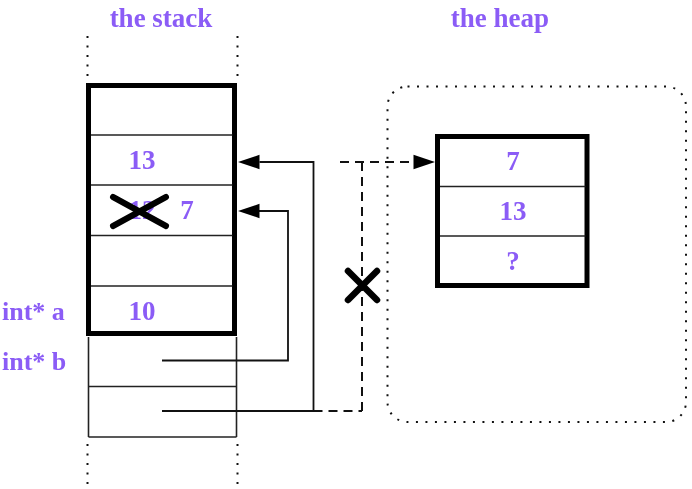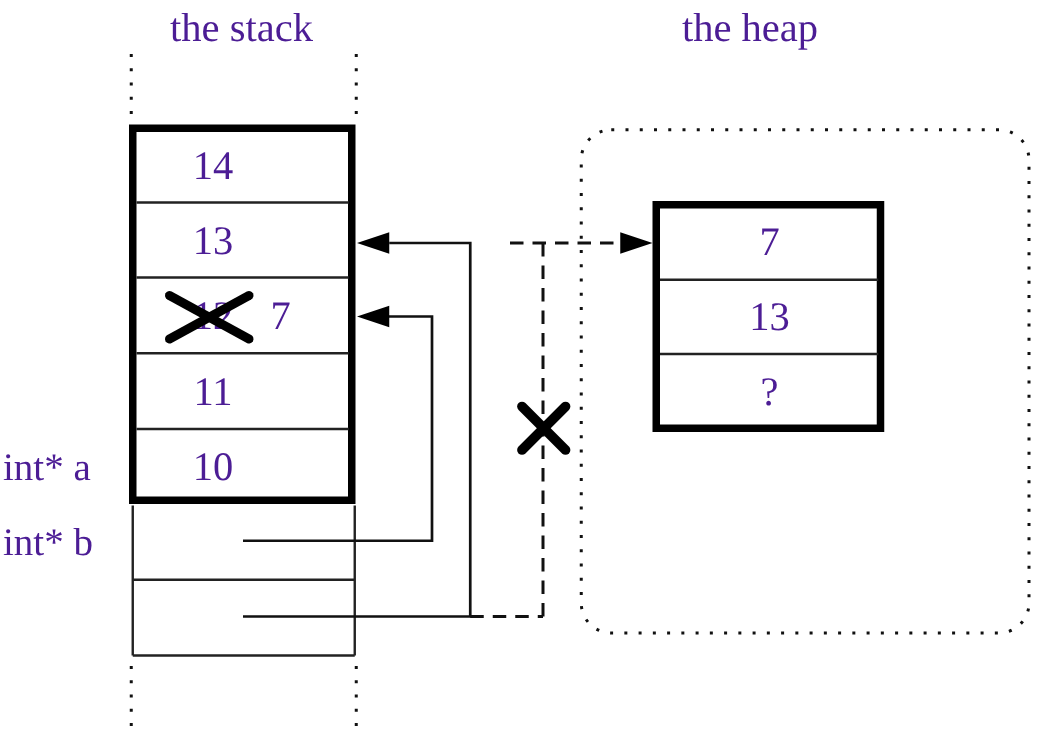--- a/index.html
+++ b/index.html
@@ -1,43 +1,42 @@
 <!DOCTYPE html>
 <html><head>
 <meta charset="utf-8">
 <style>
   html,body{margin:0;padding:0;background:#ffffff;}
   #canvas{
     position:relative;
     width:692px;height:489px;
     background:#ffffff;
     font-family:"Liberation Serif","DejaVu Serif",serif;
-    color:#4c1d95;
+    color:#8b5cf6;
     overflow:hidden;
+    font-weight:bold;
   }
   .txt{position:absolute;white-space:pre;}
   .title{width:140px;text-align:center;font-size:27px;line-height:30px;}
   .scell{left:91px;width:102px;height:50px;line-height:50px;text-align:center;font-size:27px;}
   .hcell{left:438px;width:150px;height:50px;line-height:50px;text-align:center;font-size:27px;}
   .vlabel{left:2px;width:80px;height:28px;line-height:28px;font-size:26px;}
   svg{position:absolute;left:0;top:0;pointer-events:none;}
 </style>
 </head>
 <body>
 
 <div id="canvas">
 
   <div class="txt title" style="left:91px;top:3px">the stack</div>
   <div class="txt title" style="left:430px;top:3px">the heap</div>
 
-  <div class="txt scell" style="top:85px">14</div>
   <div class="txt scell" style="top:135px">13</div>
   <div class="txt scell" style="top:185px">12</div>
   <div class="txt" style="left:170px;top:185px;width:34px;height:50px;line-height:50px;text-align:center;font-size:27px">7</div>
-  <div class="txt scell" style="top:236px">11</div>
   <div class="txt scell" style="top:286px">10</div>
 
   <div class="txt vlabel" style="top:348px">int* b</div>
   <div class="txt vlabel" style="top:298px">int* a</div>
 
   <div class="txt hcell" style="top:136px">7</div>
   <div class="txt hcell" style="top:186px">13</div>
   <div class="txt hcell" style="top:236px">?</div>
 
   <svg width="692" height="489" viewBox="0 0 692 489">

